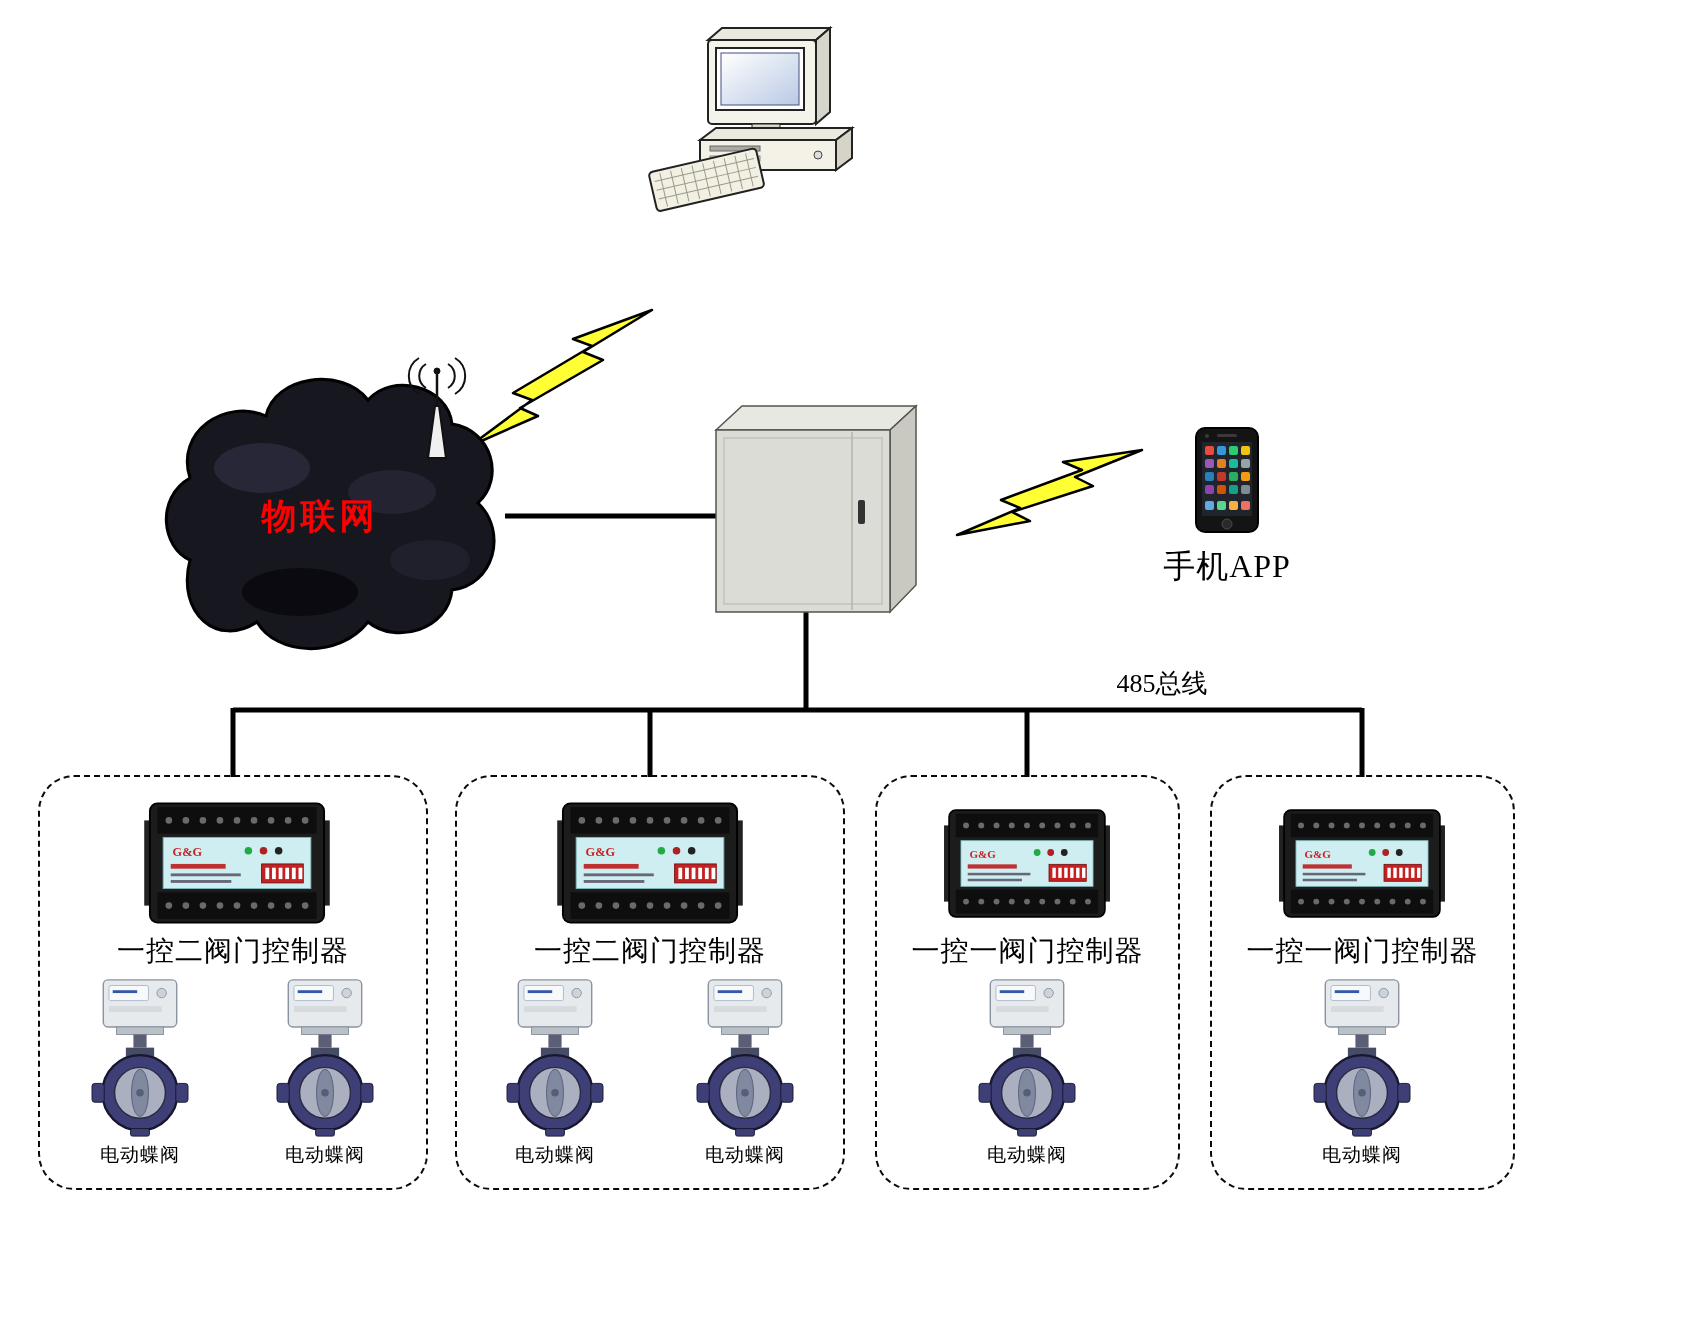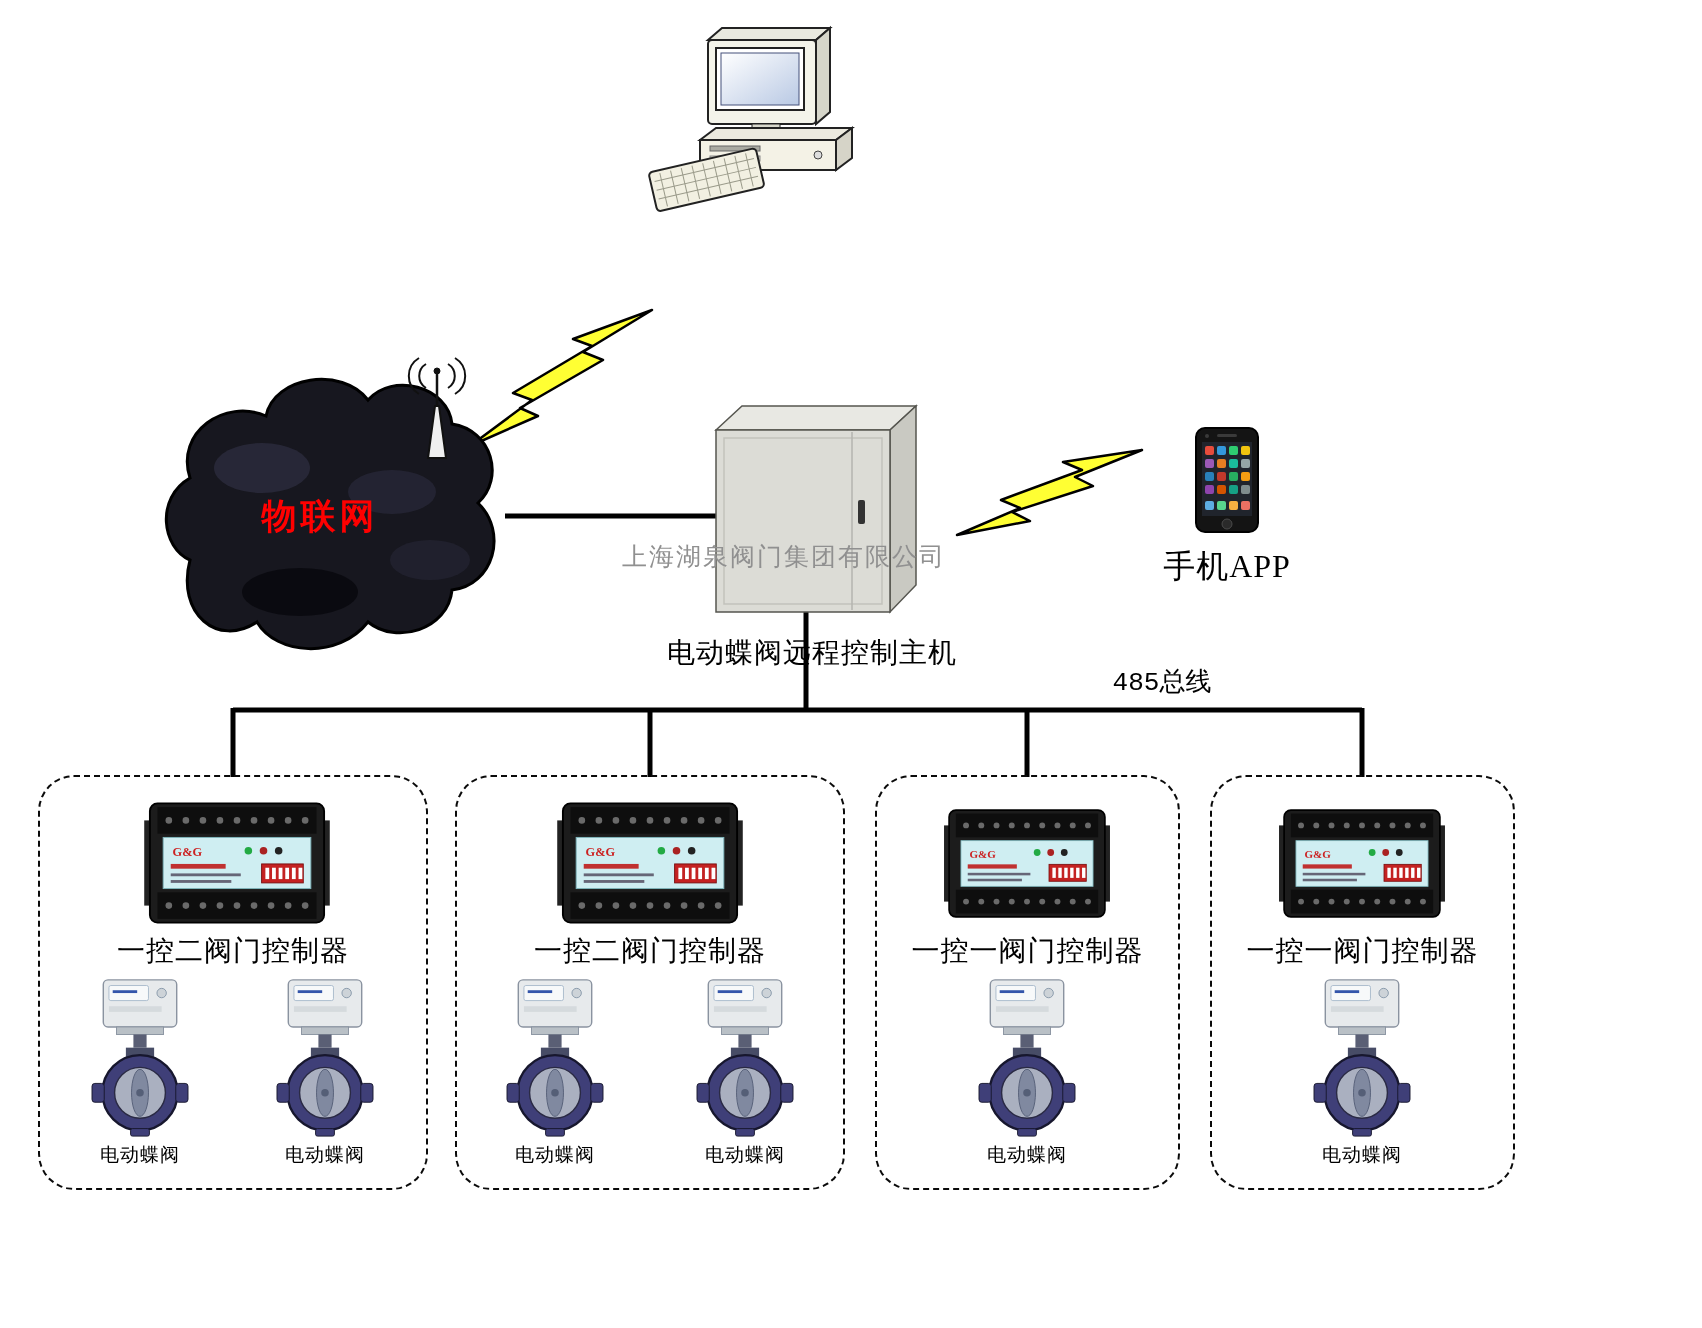--- a/index.html
+++ b/index.html
@@ -222,27 +222,25 @@
   </svg>
 
   <div class="group-box" style="left:38px;  top:775px; width:390px; height:415px;"></div>
   <div class="group-box" style="left:455px; top:775px; width:390px; height:415px;"></div>
   <div class="group-box" style="left:875px; top:775px; width:305px; height:415px;"></div>
   <div class="group-box" style="left:1210px;top:775px; width:305px; height:415px;"></div>
 
 
   <div class="lbl cloud-lbl" style="left:235px; top:498px; width:170px;font-family:Liberation Mono, monospace;">物联网</div>
 
-  <div class="lbl watermark" style="left:594px; top:542px; width:380px;">上海湖泉阀门集团有限公司</div>
-
-  <div class="lbl big" style="left:632px; top:636px; width:360px;">电动蝶阀远程控制主机</div>
+
 
   <div class="lbl mid" style="left:1157px; top:547px; width:140px;">手机APP</div>
 
-  <div class="lbl bus-lbl" style="left:1092px; top:668px; width:140px;font-family:Liberation Mono, monospace;">485总线</div>
+  <div class="lbl bus-lbl" style="left:1092px; top:668px; width:140px;">485总线</div>
 
   <div class="lbl big" style="left:48px;   top:934px; width:370px;">一控二阀门控制器</div>
   <div class="lbl big" style="left:465px;  top:934px; width:370px;">一控二阀门控制器</div>
   <div class="lbl big" style="left:880px;  top:934px; width:295px;">一控一阀门控制器</div>
   <div class="lbl big" style="left:1215px; top:934px; width:295px;">一控一阀门控制器</div>
 
   <div class="lbl valve-lbl" style="left:60px;   top:1144px; width:160px;">电动蝶阀</div>
   <div class="lbl valve-lbl" style="left:245px;  top:1144px; width:160px;">电动蝶阀</div>
   <div class="lbl valve-lbl" style="left:475px;  top:1144px; width:160px;">电动蝶阀</div>
   <div class="lbl valve-lbl" style="left:665px;  top:1144px; width:160px;">电动蝶阀</div>

